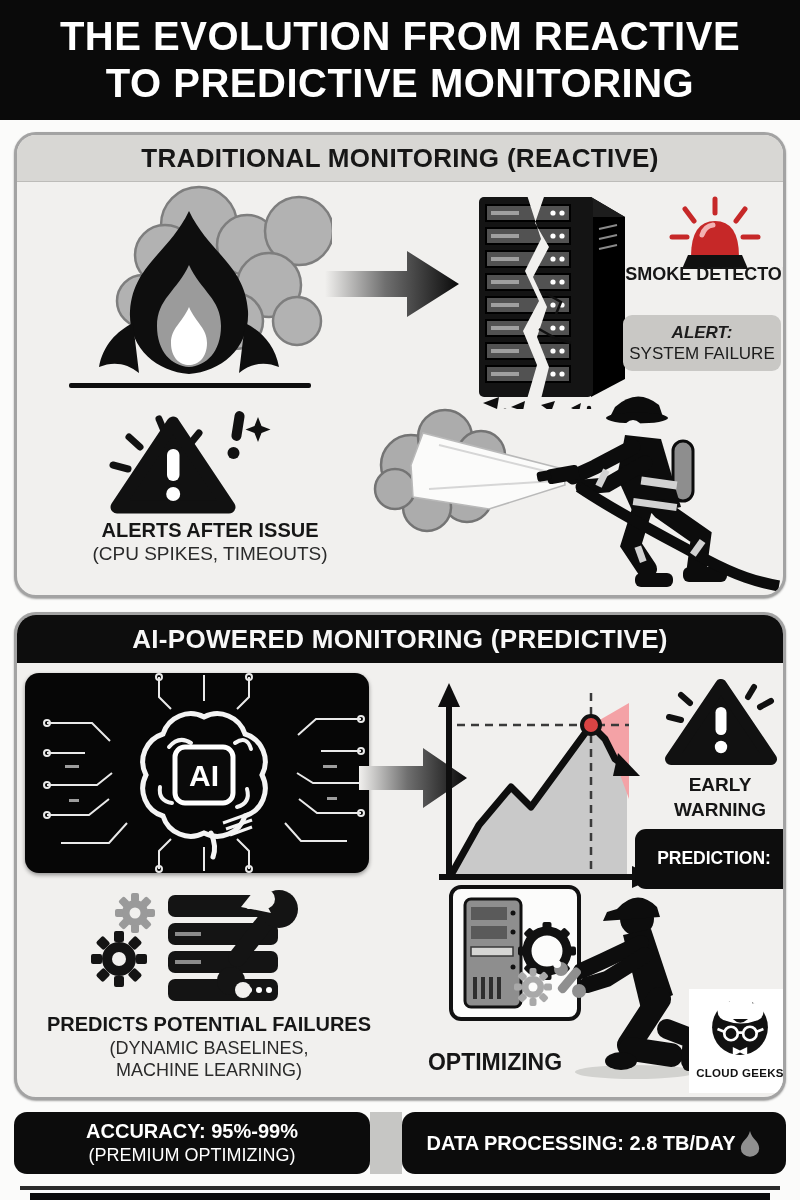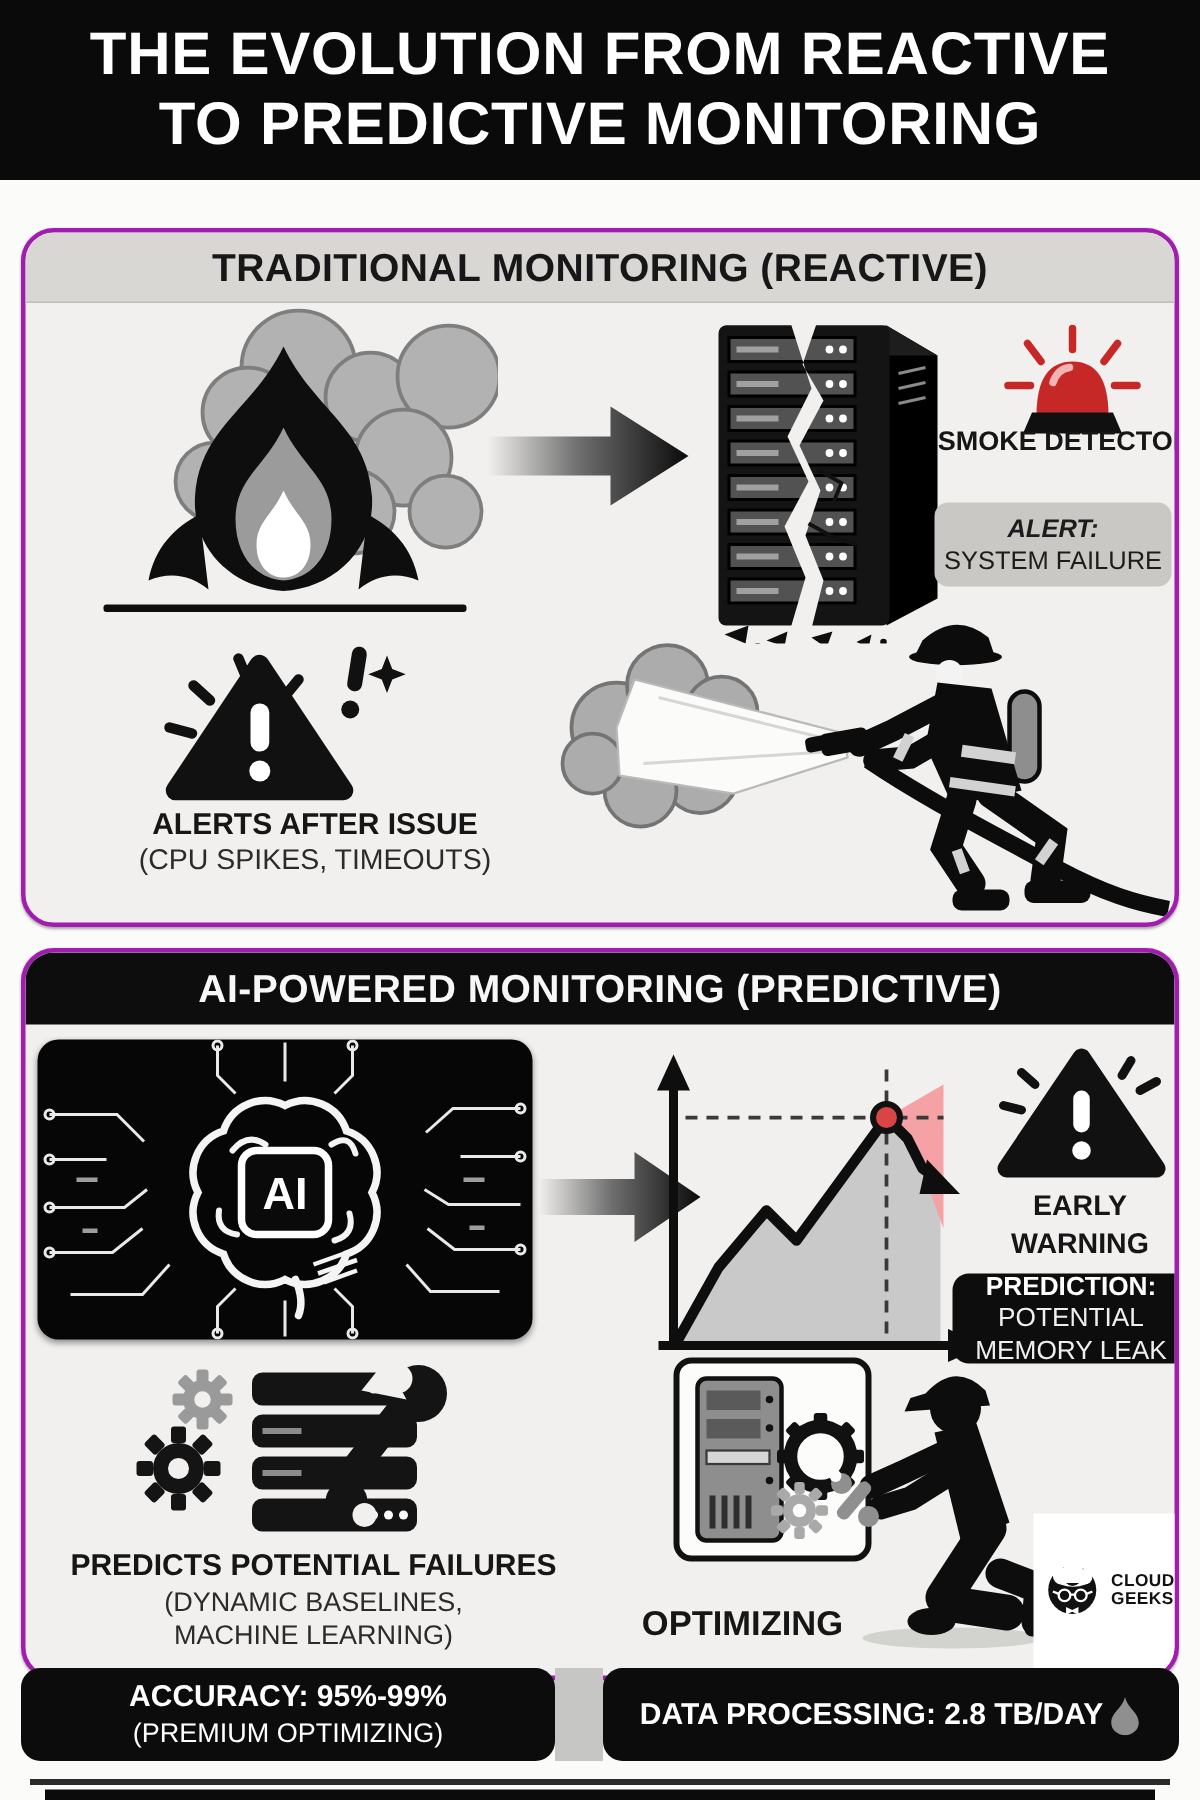--- a/index.html
+++ b/index.html
@@ -3,35 +3,35 @@
 <meta charset="utf-8">
 <style>
   html,body{margin:0;padding:0;}
   body{width:800px;height:1200px;background:#fbfbfa;font-family:"Liberation Sans","DejaVu Sans",sans-serif;}
   .page{position:relative;width:800px;height:1200px;overflow:hidden;background:#fbfbfa;}
   .abs{position:absolute;}
   
   .hdr{left:0;top:0;width:800px;height:120px;background:#0a0a0a;color:#fff;display:flex;flex-direction:column;justify-content:center;align-items:center;}
   .hdr .t{font-size:40px;font-weight:bold;line-height:1.17;letter-spacing:.5px;text-align:center;}
   
-  .panel{background:#f1f0ee;border:3px solid #a21caf;border-radius:22px;overflow:hidden;box-shadow:0 1px 2px rgba(0,0,0,.35);margin-top:20px;}
+  .panel{background:#f1f0ee;border:3px solid #a3a3a3;border-radius:22px;overflow:hidden;box-shadow:0 1px 2px rgba(0,0,0,.35);}
   .p1{left:14px;top:132px;width:766px;height:460px;}
   .p2{left:14px;top:612px;width:766px;height:482px;}
   .band{width:100%;height:46px;display:flex;align-items:center;justify-content:center;font-weight:bold;font-size:26px;letter-spacing:.3px;}
   .band1{background:#d8d7d4;color:#171717;border-bottom:1px solid #bdbcb9;}
   .band2{background:#0d0d0d;color:#f7f7f7;height:48px;}
   .lbl{font-weight:bold;color:#161616;text-align:center;}
   .sub{font-weight:normal;color:#2b2b2b;text-align:center;}
   .badge-gray{background:#c9c8c5;border-radius:9px;text-align:center;color:#1c1c1c;display:flex;flex-direction:column;justify-content:center;line-height:1.25;}
   .badge-black{background:#0d0d0d;border-radius:11px;text-align:center;color:#efefef;display:flex;flex-direction:column;justify-content:center;line-height:1.22;}
   .aiimg{background:#060606;border-radius:14px;box-shadow:0 2px 4px rgba(0,0,0,.4);}
   
   .bar{background:#0c0c0c;border-radius:13px;color:#fff;display:flex;flex-direction:column;justify-content:center;align-items:center;line-height:1.3;}
   .gap{background:#c6c6c4;}
-  .logo-box{background:#fff;display:flex;flex-direction:row;align-items:center;justify-content:flex-start;}
+  .logo-box{background:#fff;display:flex;flex-direction:column;align-items:center;justify-content:flex-start;}
   .logo-text{font-size:11.5px;font-weight:bold;color:#111;letter-spacing:.3px;margin-top:-2px;}
   .bline{background:#2b2b2b;}
   .bstrip{background:#0b0b0b;}
 </style>
 </head>
 <body>
 
 <div class="page">
 
   <div class="abs hdr">
@@ -220,21 +220,21 @@
         <rect x="284" y="116" width="44" height="7" transform="rotate(8 306 119)"></rect>
         <rect x="340" y="160" width="17" height="7" transform="rotate(-55 348 163)"></rect>
         <rect x="284" y="166" width="16" height="7" transform="rotate(70 292 169)"></rect>
       </g>
     </svg>
   </div>
 
   <div class="abs panel p2">
     <div class="band band2">AI-POWERED MONITORING (PREDICTIVE)</div>
 
-    <div class="abs aiimg" style="left:8px;top:58px;width:330px;height:200px;">
+    <div class="abs aiimg" style="left:8px;top:58px;width:330px;height:200px;padding-left:14px;">
       <svg width="330" height="200" viewBox="0 0 330 200">
         <g stroke="#e9e9e9" stroke-width="2" fill="none">
           <path d="M8 50 h45 l18 18"></path>
             <path d="M8 80 h38"></path>
             <path d="M8 112 h50 l15 -12"></path>
           <path d="M8 142 h42 l20 -16"></path>
             <path d="M22 170 h48 l18 -20"></path>
           <path d="M322 46 h-45 l-18 16"></path>
             <path d="M322 78 h-40"></path>
             <path d="M322 110 h-48 l-16 -10"></path>
@@ -319,21 +319,20 @@
           <line x1="112" y1="28" x2="101" y2="34"></line>
       </g>
       <path d="M62 12 L112 86 L12 86 Z" fill="#111" stroke="#111" stroke-width="12" stroke-linejoin="round"></path>
       <rect x="56.5" y="34" width="11" height="28" rx="5.5" fill="#fff"></rect>
       <circle cx="62" cy="74" r="6.2" fill="#fff"></circle>
     </svg>
     <div class="abs lbl" style="left:628px;top:158px;width:150px;font-size:19px;line-height:1.3;">EARLY WARNING</div>
 
     <div class="abs badge-black" style="left:618px;top:214px;width:158px;height:60px;font-size:17.5px;">
       <div style="font-weight:bold;color:#fff;">PREDICTION:</div>
-      <div style="width:130px;margin:0 auto;">POTENTIAL MEMORY LEAK</div>
     </div>
 
     <svg class="abs" style="left:66px;top:272px;" width="222" height="122" viewBox="0 0 222 122">
       <g transform="translate(52,26)" fill="#9a9a9a">
         <rect x="-4" y="-20" width="8" height="9" rx="2"></rect>
           <rect x="-4" y="11" width="8" height="9" rx="2"></rect>
         <rect x="-20" y="-4" width="9" height="8" rx="2"></rect>
           <rect x="11" y="-4" width="9" height="8" rx="2"></rect>
         <rect x="-4" y="-20" width="8" height="9" rx="2" transform="rotate(45)"></rect>
           <rect x="-4" y="11" width="8" height="9" rx="2" transform="rotate(45)"></rect>

